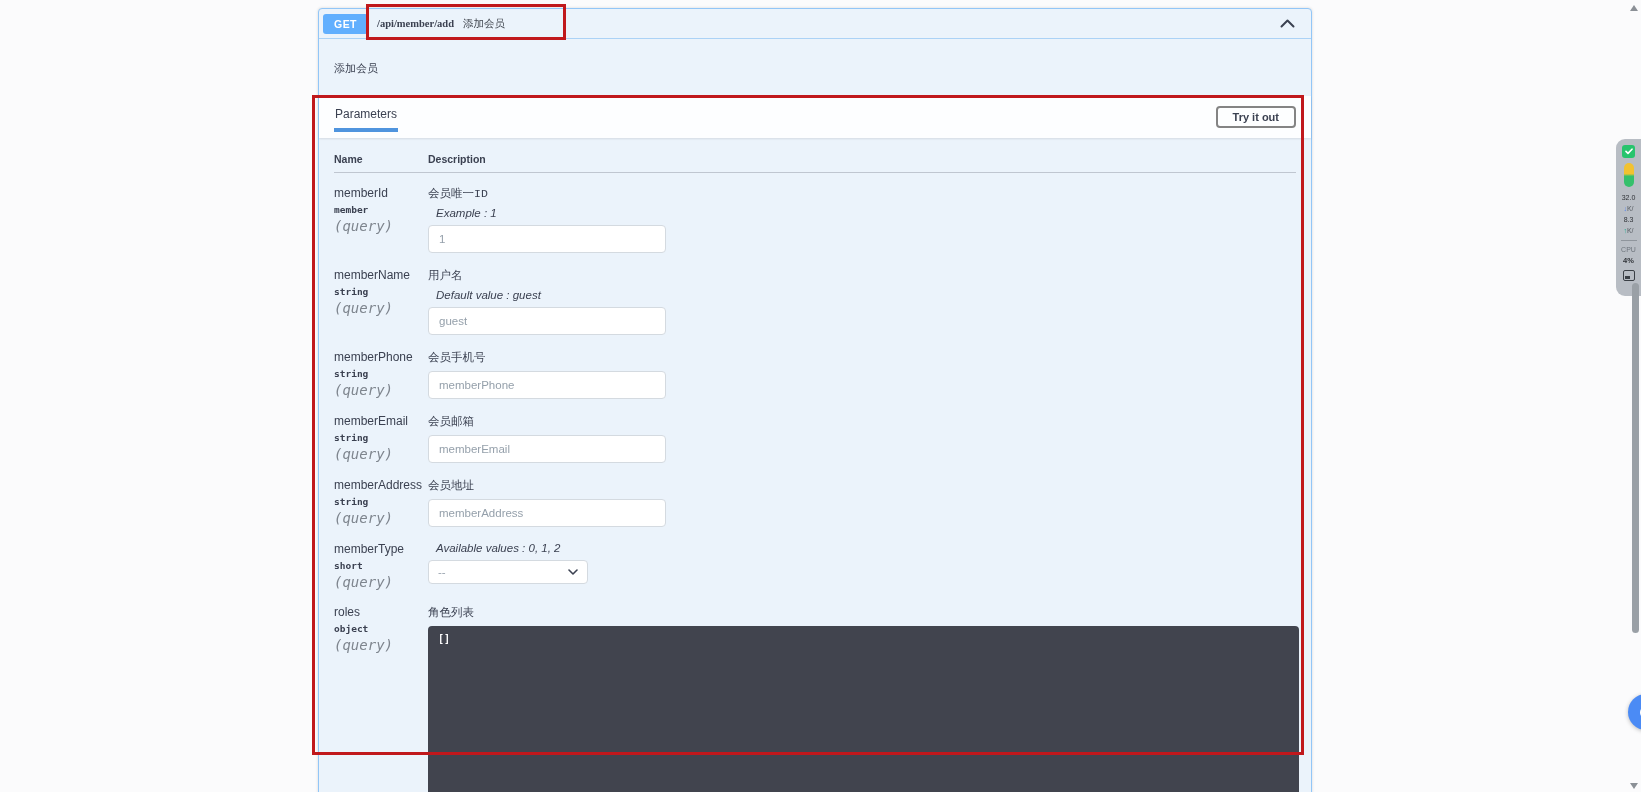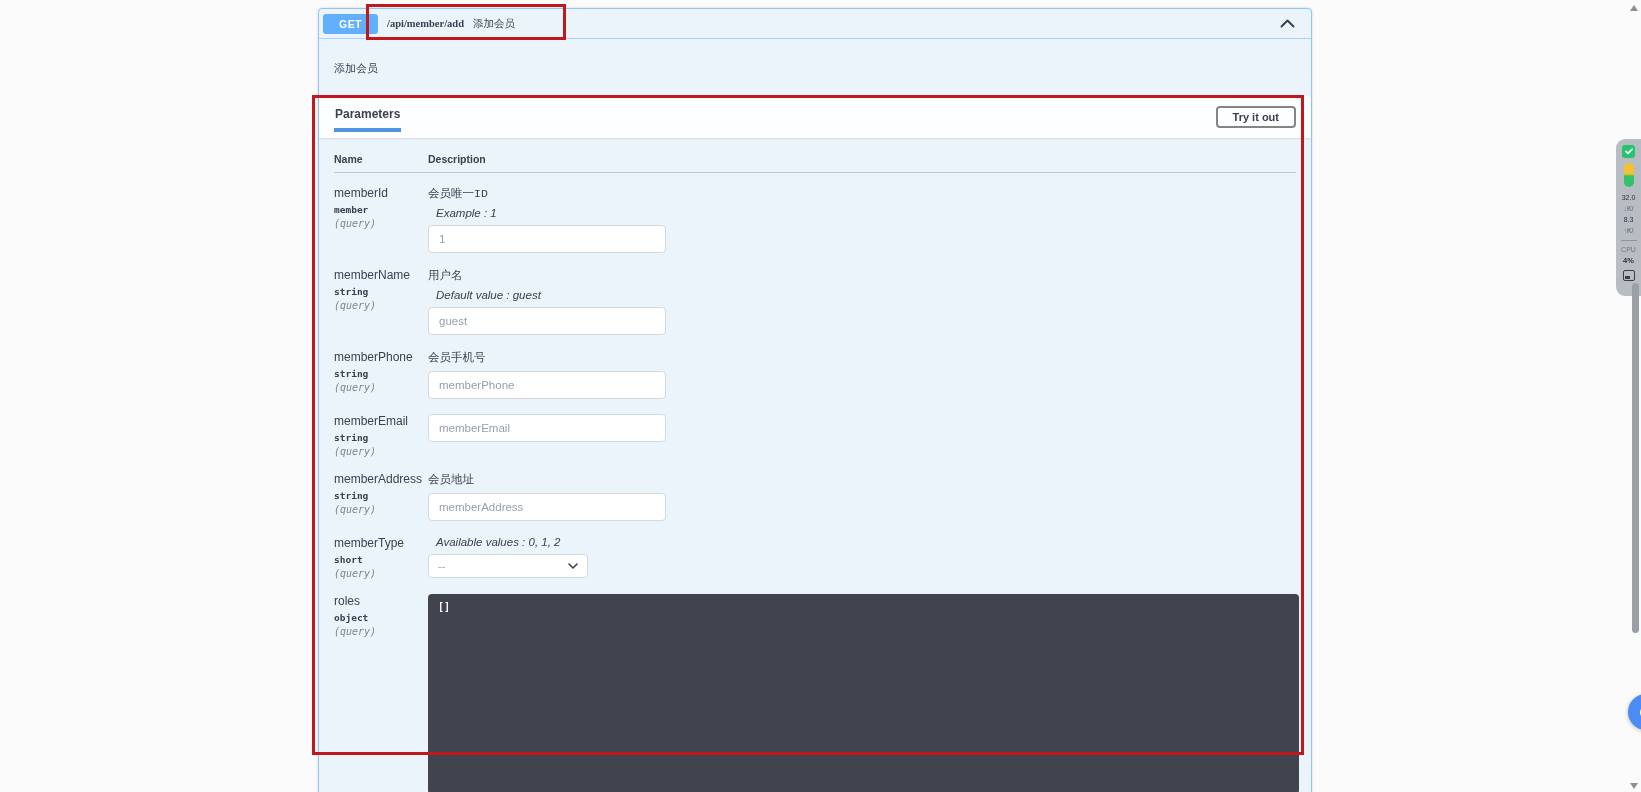--- a/index.html
+++ b/index.html
@@ -15,40 +15,40 @@
     position:absolute; left:318px; top:8px; width:994px; height:920px;
     background:#ebf3fb; border:1px solid #92c6f7; border-radius:4px;
     box-shadow:0 0 3px rgba(0,0,0,.15);
   }
   .opblock-summary {
     display:flex; align-items:center; height:30px; padding:0 10px 0 4px;
     border-bottom:1px solid #abd2f6; cursor:pointer;
   }
   .method-badge {
     display:inline-flex; align-items:center; justify-content:center;
-    width:55px; height:20px; background:#61affe; color:#fff;
+    width:45px; height:20px; background:#61affe; color:#fff;
     font-weight:bold; font-size:10.5px; border-radius:3px; letter-spacing:.4px;
   }
   .endpoint-path {
     margin-left:9px; font-family:Liberation Serif, serif;
     font-weight:bold; font-size:10.5px; color:#3b4151;
   }
   .endpoint-summary { margin-left:9px; font-size:10.5px; color:#40464f; }
   .collapse-btn {
     margin-left:auto; margin-right:4px; background:none; border:none; padding:2px;
     cursor:pointer; display:flex; align-items:center; justify-content:center;
   }
   .opblock-description { padding:22px 15px 20px; font-size:11px; color:#3b4151; }
 
   .section-header {
     display:flex; align-items:center; height:42px; padding:0 15px;
     background:rgba(255,255,255,.88); box-shadow:0 1px 2px rgba(0,0,0,.1);
   }
   .tab-title {
-    font-size:12px; font-weight:bold; color:#3b4151; cursor:pointer;
+    font-size:12px; font-weight:normal; color:#3b4151; cursor:pointer;
     align-self:flex-end; padding:0 1px 7px; border-bottom:4px solid #4f94de;
     margin-bottom:6px;
   }
   .try-btn {
     margin-left:auto; height:22px; padding:0 15px; background:transparent;
     border:2px solid #848484; border-radius:4px; font-family:inherit;
     font-size:11px; font-weight:bold; color:#3b4151; cursor:pointer;
   }
 
   .params-table { padding:0 15px; }
@@ -59,21 +59,21 @@
   }
   .rows { padding-top:13px; }
   .param-row { display:grid; grid-template-columns:94px 1fr; margin-bottom:15px; }
   .p-name { font-size:12px; color:#3b4151; margin-bottom:4px; }
   .p-type {
     font-family:"DejaVu Sans Mono", monospace; font-weight:bold;
     font-size:9.5px; color:#3b4151; margin-bottom:3px;
   }
   .p-loc {
     font-family:"DejaVu Sans Mono", monospace; font-style:italic;
-    font-size:10px; color:#7e858e;
+    font-size:14px; color:#7e858e;
   }
   .p-desc { font-size:11.5px; color:#3b4151; margin:0 0 6px;font-family:Liberation Mono, monospace; }
   .p-meta { font-size:11.5px; font-style:italic; color:#3b4151; margin:0 8px 6px; }
   .param-input {
     display:block; width:238px; height:28px; border:1px solid #d4dae0;
     border-radius:4px; background:#fff; padding:0 10px; font-size:11.5px;
     font-family:inherit; color:#555; outline:none;
   }
   .param-input::placeholder { color:#95a0ab; }
   .param-select {
@@ -223,20 +223,21 @@
         </div>
       </div>
 
       <div class="param-row">
         <div class="col-name">
           <div class="p-name">memberEmail</div>
           <div class="p-type">string</div>
           <div class="p-loc">(query)</div>
         </div>
         <div class="col-desc">
+          <div class="p-desc">会员邮箱</div>
           <input class="param-input" type="text" placeholder="memberEmail" style="">
         </div>
       </div>
 
       <div class="param-row">
         <div class="col-name">
           <div class="p-name">memberAddress</div>
           <div class="p-type">string</div>
           <div class="p-loc">(query)</div>
         </div>
@@ -263,20 +264,21 @@
         </div>
       </div>
 
       <div class="param-row">
         <div class="col-name">
           <div class="p-name">roles</div>
           <div class="p-type">object</div>
           <div class="p-loc">(query)</div>
         </div>
         <div class="col-desc">
+          <div class="p-desc">角色列表</div>
           <div class="editor-wrap">
             <textarea class="roles-editor" spellcheck="false" style="">[]</textarea>
 
           </div>
         </div>
       </div>
 
     </div>
   </div>
 </section>

